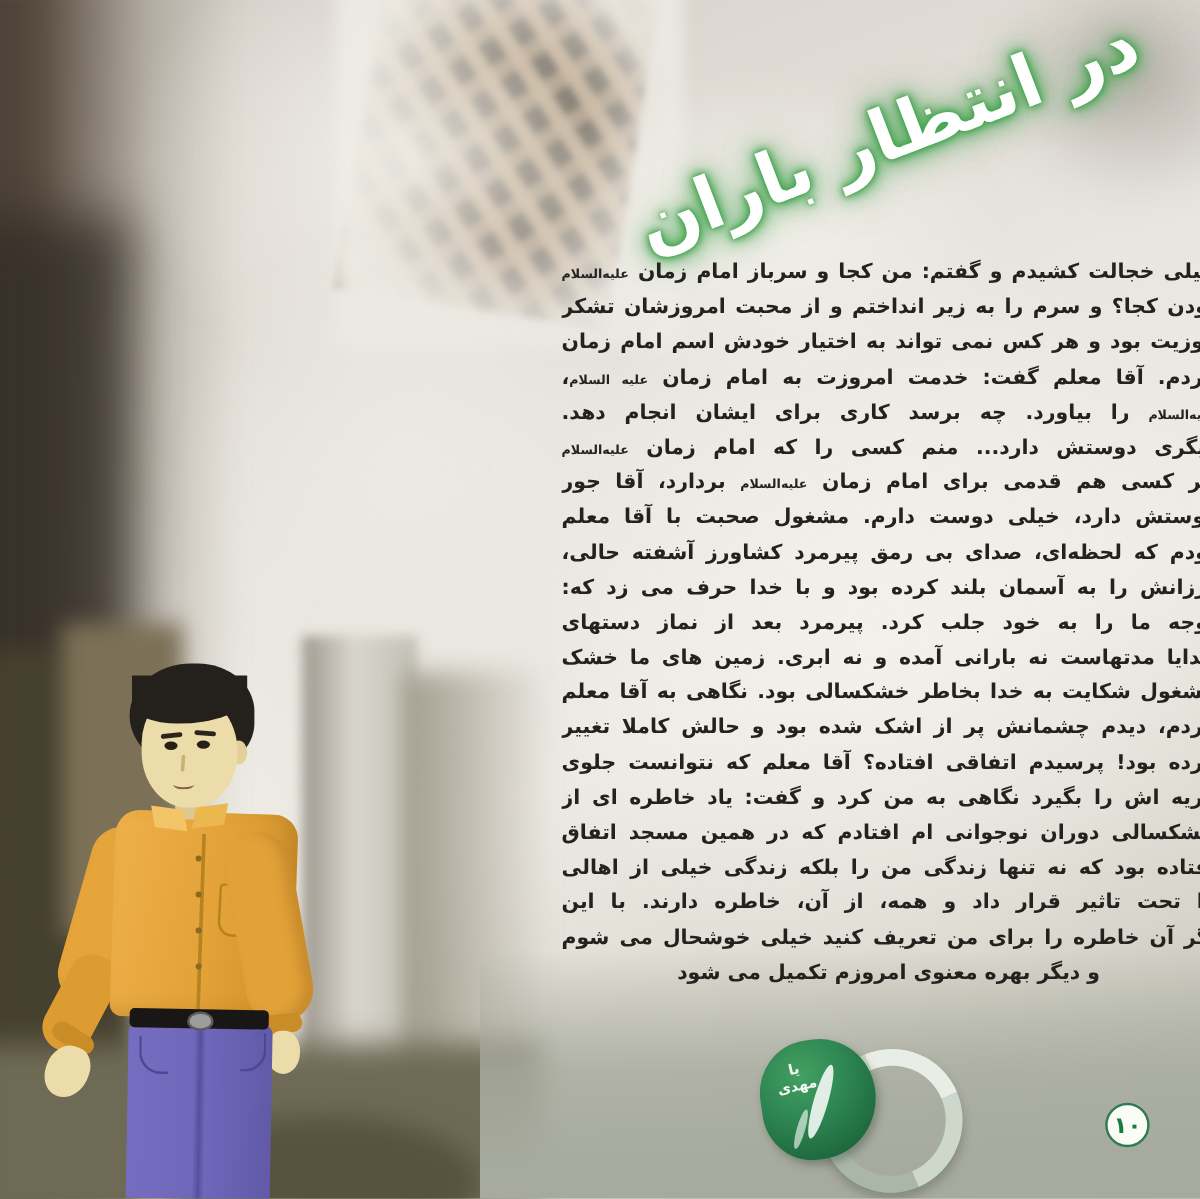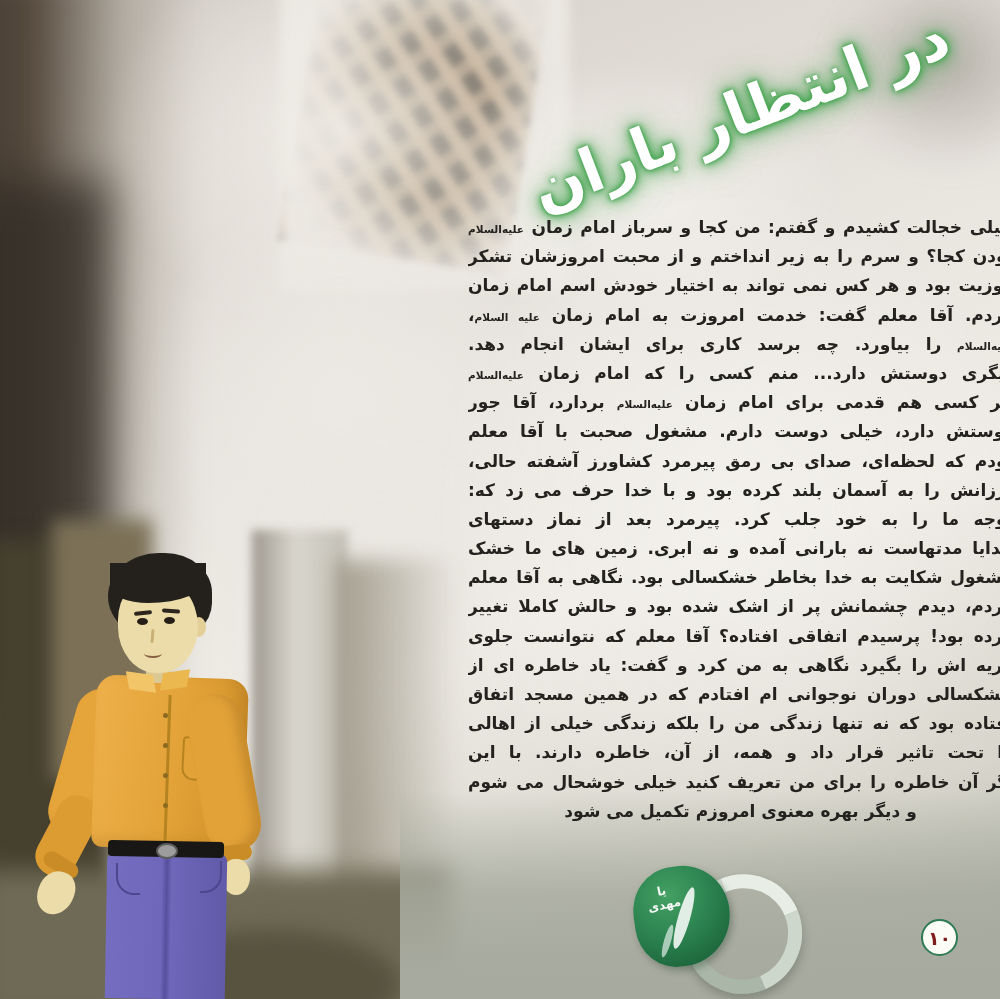--- a/index.html
+++ b/index.html
@@ -110,21 +110,21 @@
   .ring-glint-1{left:52px;top:20px;width:12px;height:64px;background:rgba(255,255,255,.85);
     border-radius:50%;transform:rotate(16deg);}
   .ring-glint-2{left:38px;top:58px;width:7px;height:34px;background:rgba(255,255,255,.6);
     border-radius:50%;transform:rotate(16deg);}
   .ring-text{left:16px;top:18px;width:42px;color:rgba(255,255,255,.95);font-size:12px;font-weight:bold;
     direction:rtl;text-align:center;line-height:1.2;transform:rotate(-12deg);}
   
   .page-badge{left:921px;top:919px;width:37px;height:37px;border-radius:50%;
     background:#fcfcf6;border:2px solid #2e7b54;box-sizing:border-box;
     display:flex;align-items:center;justify-content:center;
-    font-size:19px;font-weight:bold;color:#7f1d1d;}
+    font-size:19px;font-weight:bold;color:#15803d;}
 </style>
 </head>
 <body>
 
 <div class="page">
 
   <div class="layer bg-left-dark"></div>
   <div class="layer bg-left-core"></div>
   <div class="layer bg-mosaic"></div>
   <div class="layer bg-mosaic-fade"></div>

